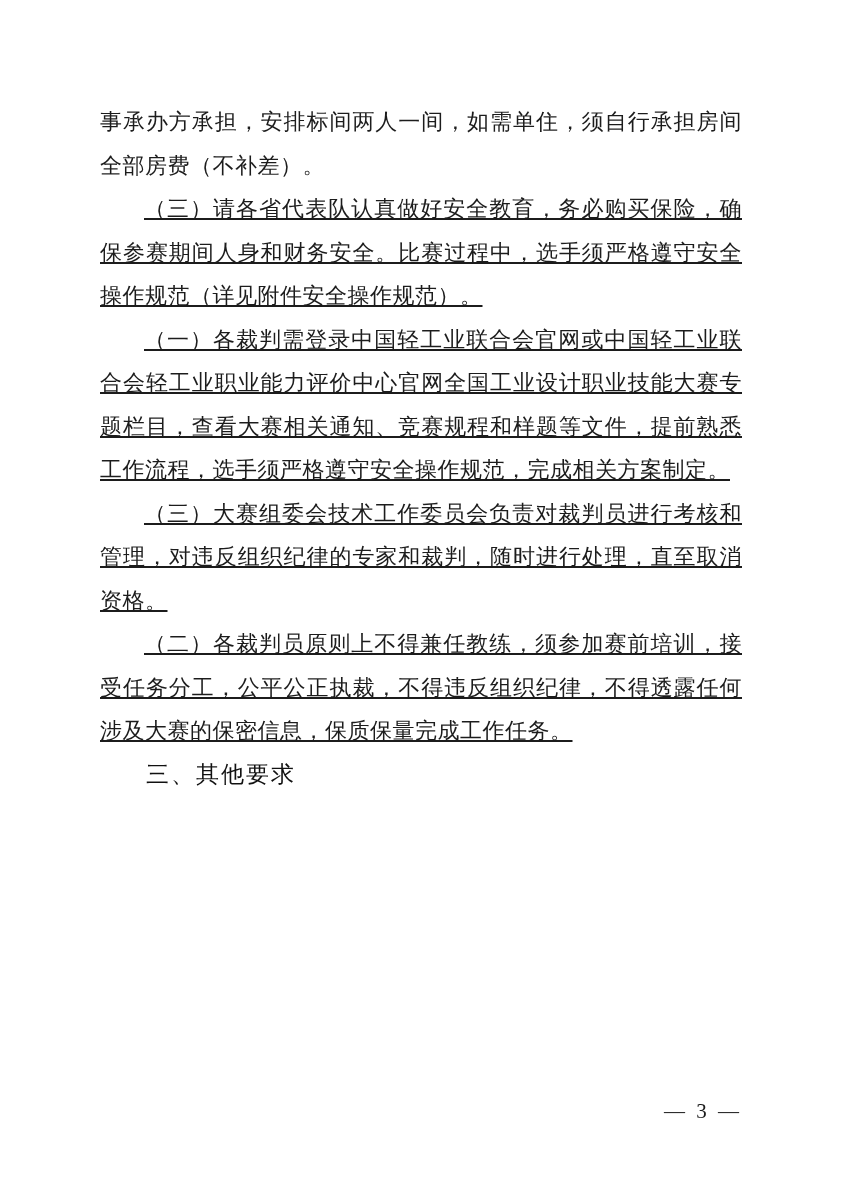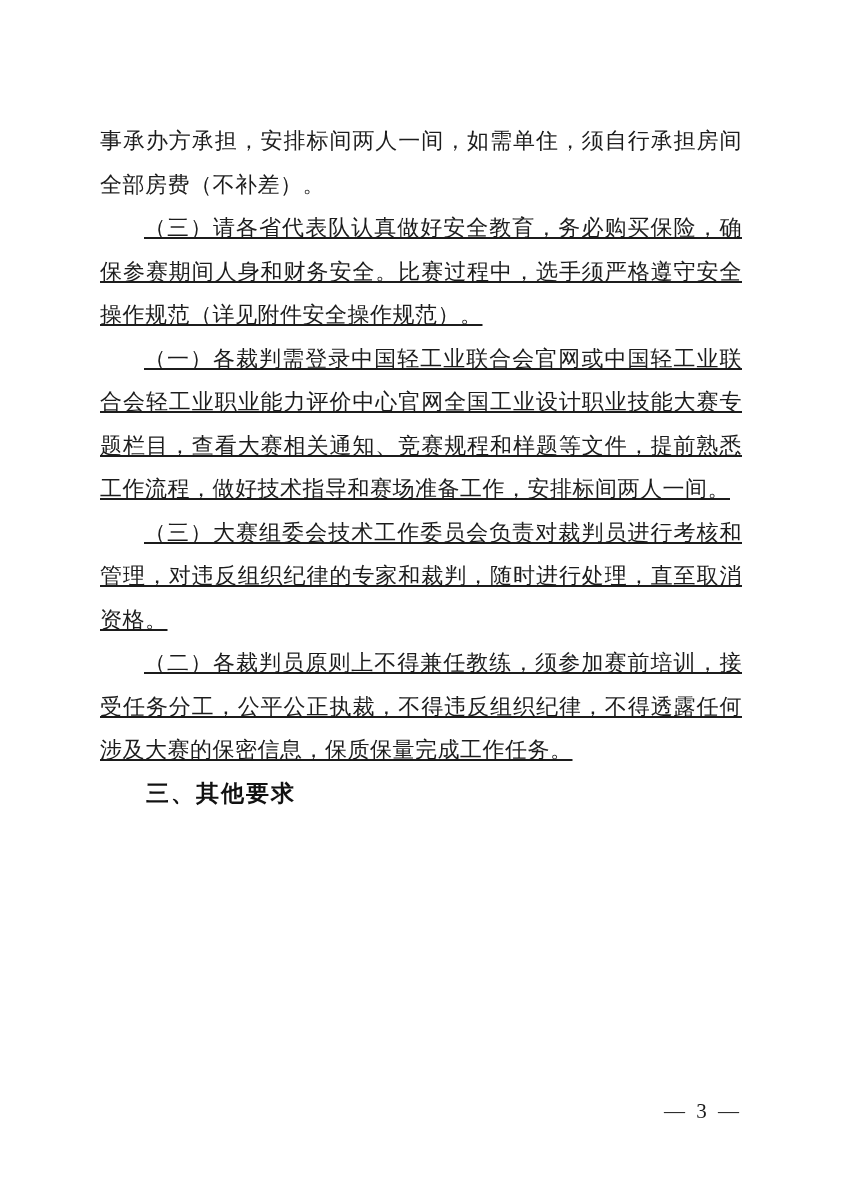--- a/index.html
+++ b/index.html
@@ -11,42 +11,42 @@
     position: relative;
     width: 848px;
     height: 1200px;
     background: #ffffff;
     overflow: hidden;
     font-family: "Liberation Serif", "DejaVu Serif", serif;
   }
   .content {
     position: absolute;
     left: 100px;
-    top: 119px;
+    top: 100px;
     width: 642px;
   }
   .body-text {
     margin: 0;
     font-size: 22px;
     line-height: 43.5px;
     color: #1c1c1c;
     text-align: justify;
     text-justify: inter-ideograph;
     letter-spacing: 0.5px;
     font-family: "Liberation Serif", "DejaVu Serif", serif;
   }
   .body-text.indent {
     text-indent: 2em;
     text-decoration: underline;
   }
   .section-heading {
     margin: 0;
     font-size: 23px;
     line-height: 43.5px;
-    font-weight: bold;
+    font-weight: normal;
     color: #111111;
     text-indent: 2em;
     letter-spacing: 2px;
     font-family: "Liberation Sans", "DejaVu Sans", sans-serif;
   }
   .page-number {
     position: absolute;
     top: 1096px;
     right: 106px;
     font-size: 21px;
@@ -56,19 +56,19 @@
     font-family: "Liberation Serif", "DejaVu Serif", serif;
   }
 </style>
 </head>
 <body>
 
 <div class="page">
   <div class="content">
     <p class="body-text">事承办方承担，安排标间两人一间，如需单住，须自行承担房间全部房费（不补差）。</p>
     <p class="body-text indent">（三）请各省代表队认真做好安全教育，务必购买保险，确保参赛期间人身和财务安全。比赛过程中，选手须严格遵守安全操作规范（详见附件安全操作规范）。</p>
-    <p class="body-text indent">（一）各裁判需登录中国轻工业联合会官网或中国轻工业联合会轻工业职业能力评价中心官网全国工业设计职业技能大赛专题栏目，查看大赛相关通知、竞赛规程和样题等文件，提前熟悉工作流程，做好技术指导和赛场准备工作，安排标间两人一间。</p>
+    <p class="body-text indent">（一）各裁判需登录中国轻工业联合会官网或中国轻工业联合会轻工业职业能力评价中心官网全国工业设计职业技能大赛专题栏目，查看大赛相关通知、竞赛规程和样题等文件，提前熟悉工作流程，选手须严格遵守安全操作规范，完成相关方案制定。</p>
     <p class="body-text indent">（三）大赛组委会技术工作委员会负责对裁判员进行考核和管理，对违反组织纪律的专家和裁判，随时进行处理，直至取消资格。</p>
     <p class="body-text indent">（二）各裁判员原则上不得兼任教练，须参加赛前培训，接受任务分工，公平公正执裁，不得违反组织纪律，不得透露任何涉及大赛的保密信息，保质保量完成工作任务。</p>
     <h2 class="section-heading">三、其他要求</h2>
   </div>
   <div class="page-number">— 3 —</div>
 </div>
 
 </body></html>

